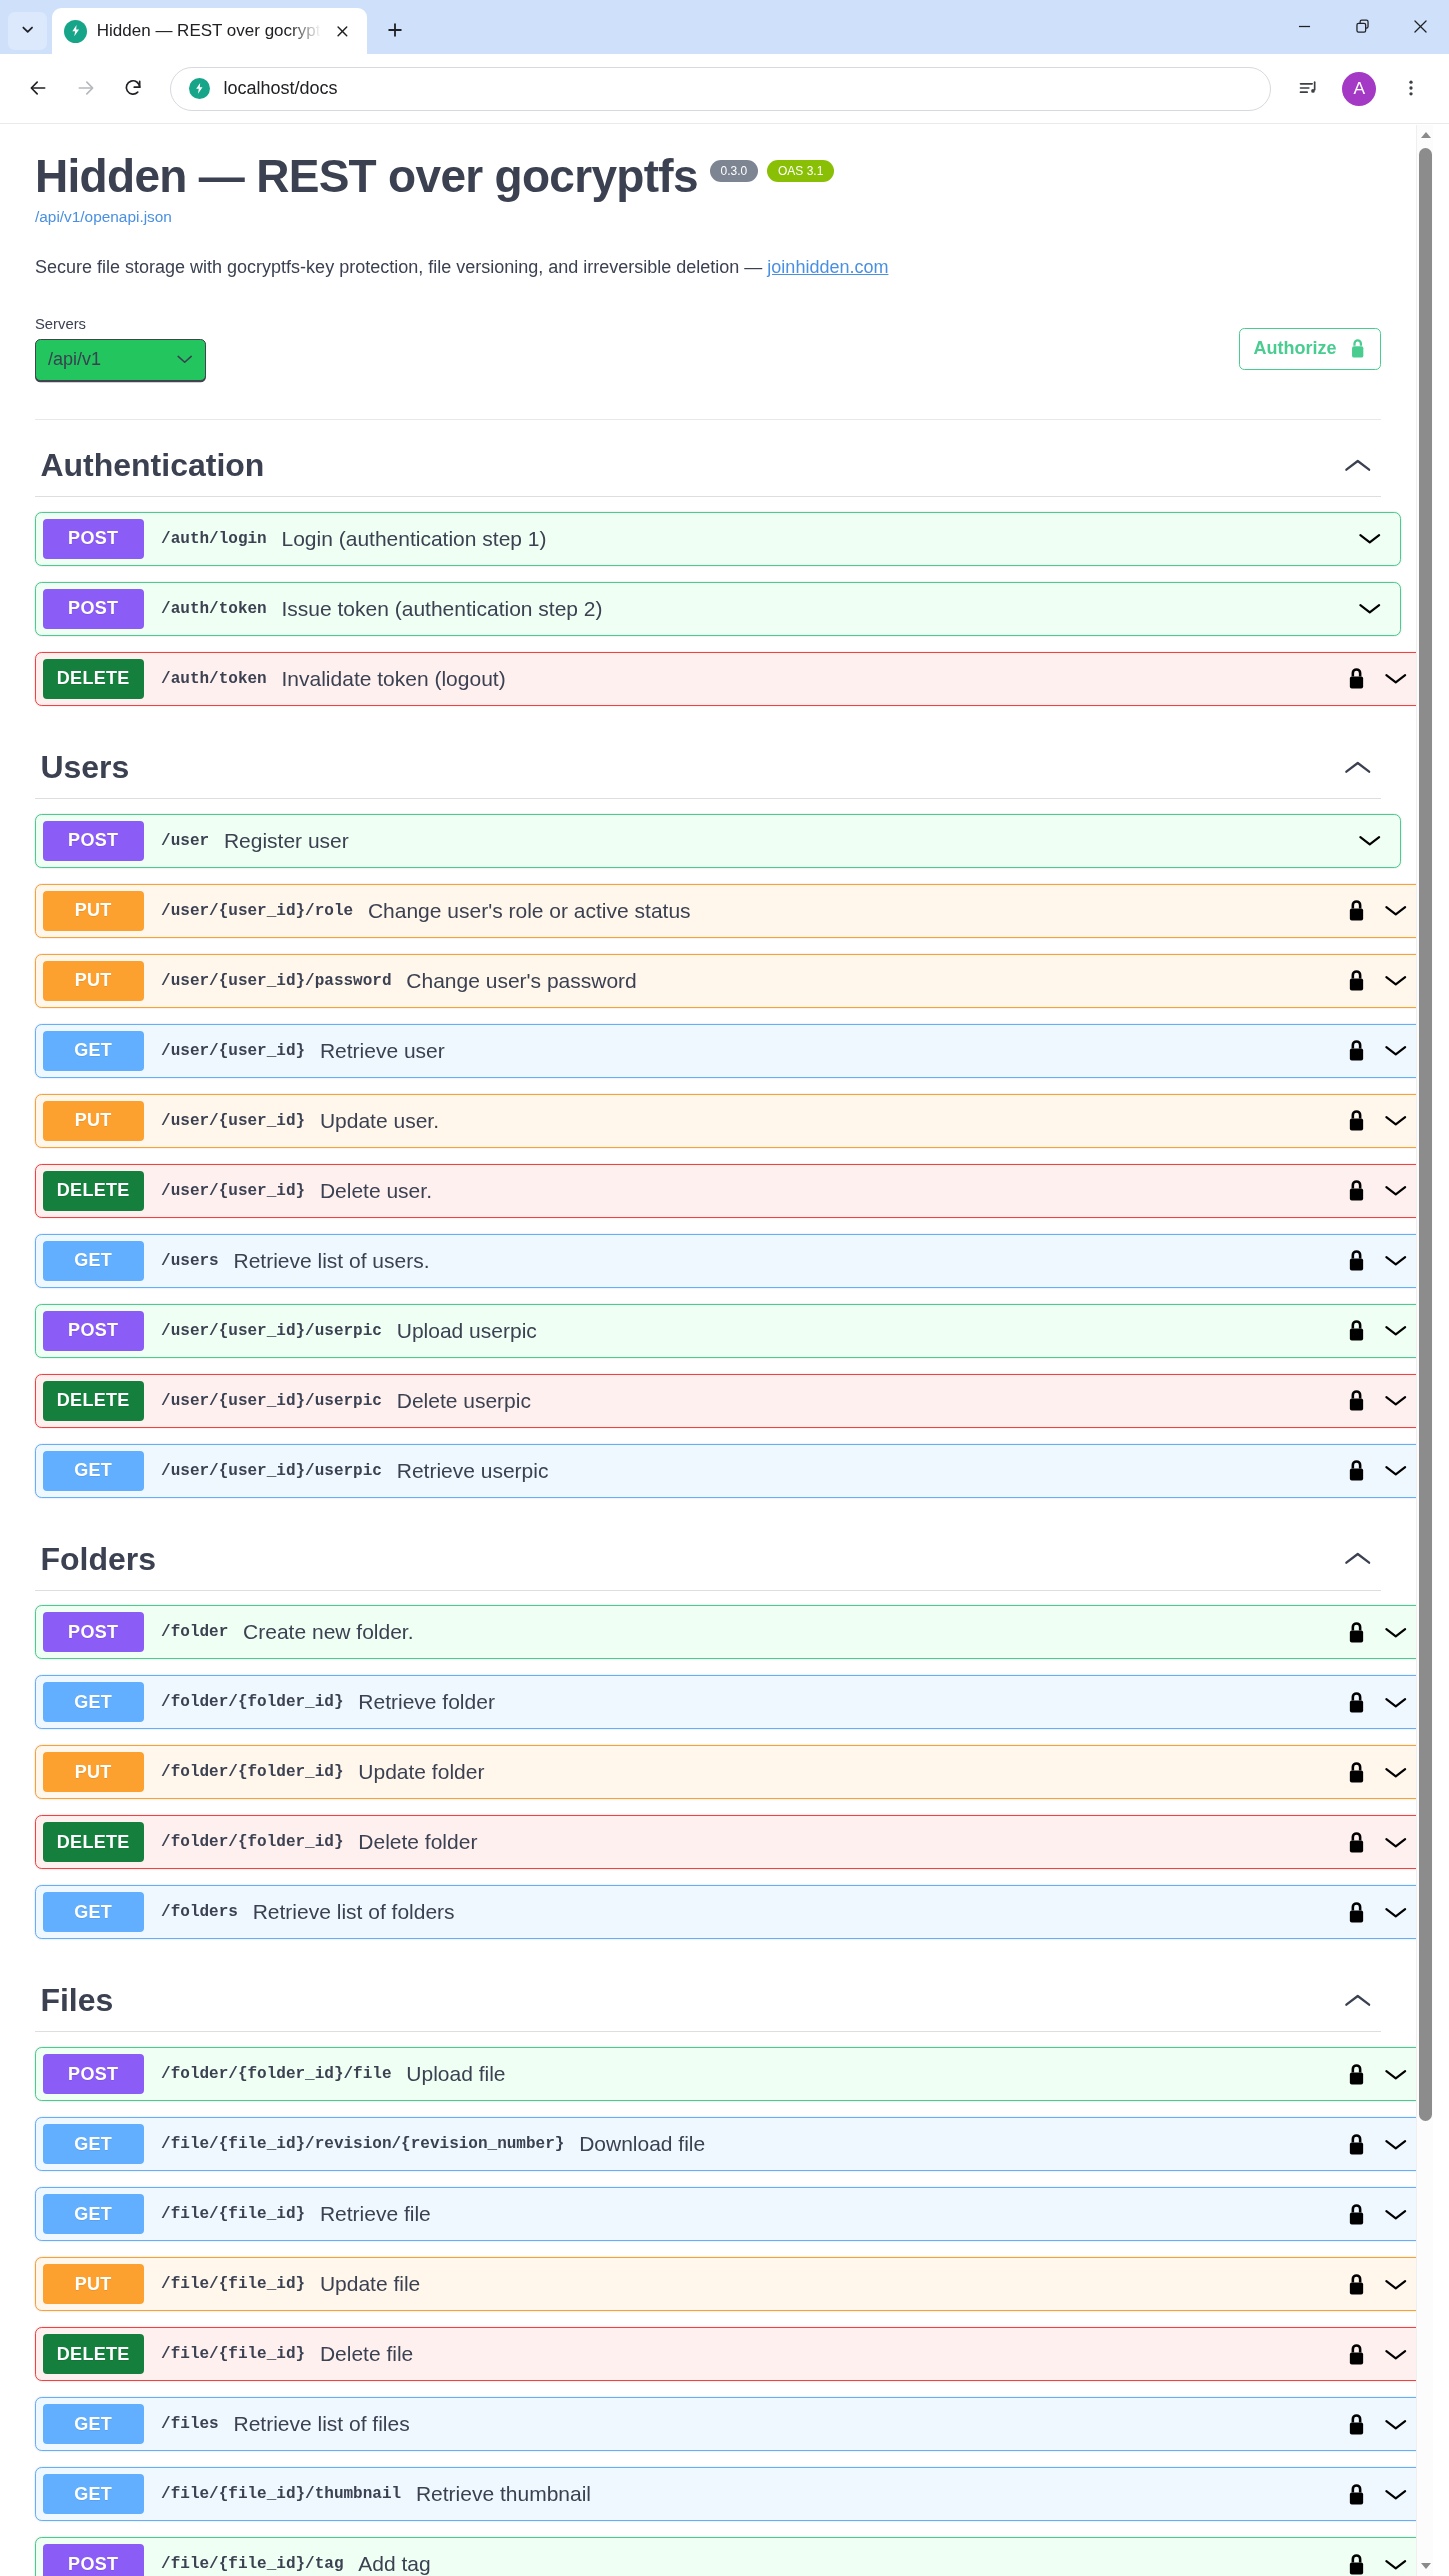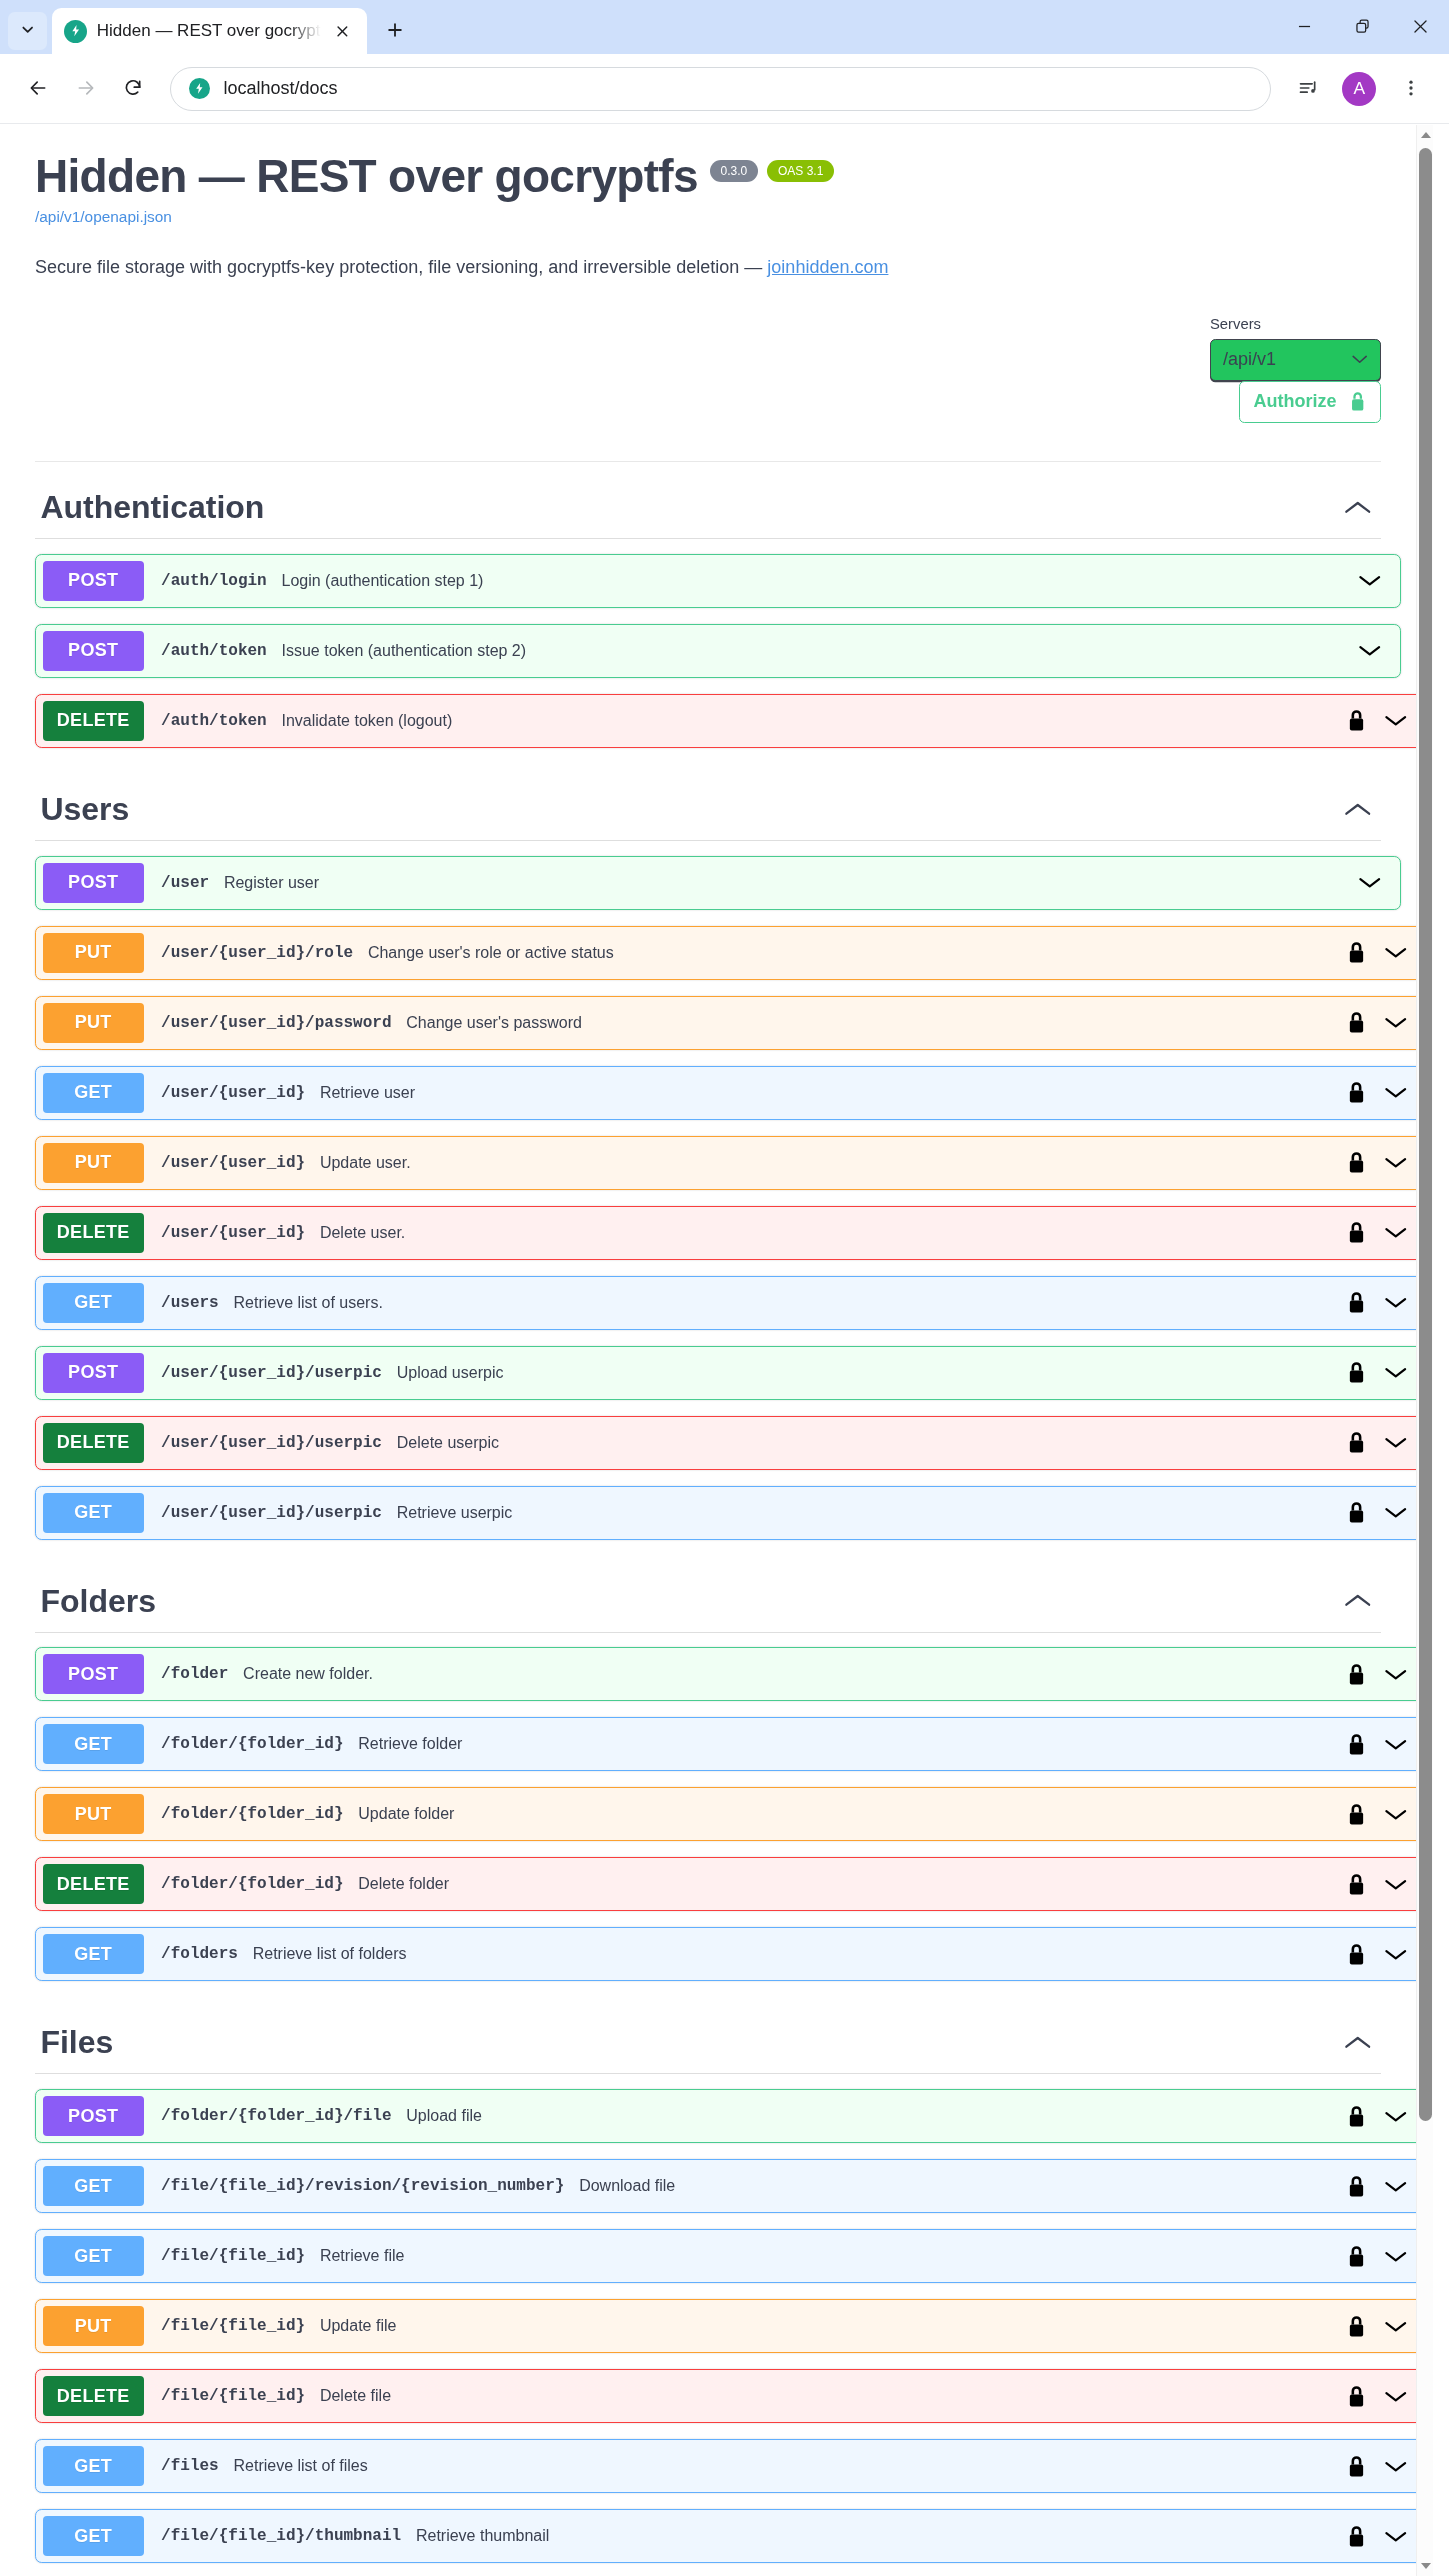--- a/index.html
+++ b/index.html
@@ -138,21 +138,21 @@
     margin-top: 8px; font-size: 15.4px; color: #4990e2; word-break: break-all;
   }
   .info-desc {
     margin-top: 28px; font-size: 18px; color: #3b4151; line-height: 1.5;
   }
   .info-desc a { color: #4990e2; text-decoration: underline; }
 
   
   .scheme-wrap {
     margin: 35px 35px 0 35px; border-bottom: 0.7px solid #e8e8e8; padding-bottom: 38px;
-    display: flex; align-items: flex-end; justify-content: space-between; flex-direction: column;
+    display: flex; align-items: center; justify-content: space-between;
   }
   .servers-label { font-size: 14.8px; color: #3b4151; margin-bottom: 6.7px; }
   .server-select {
     min-width: 171px; height: 42px; border: 1.3px solid #41444e; border-radius: 5.4px;
     background: #22c55e; display: flex; align-items: center;
     justify-content: space-between; padding: 0 12px; font-size: 18px; color: #3b4151;
     box-shadow: 0 1.3px 0 0 #41444e;
   }
   .server-select .caret { font-size: 14.8px; color: #3b4151; margin-left: 14.8px; }
   .authorize-btn {
@@ -184,21 +184,21 @@
     width: 101px; height: 40px; border-radius: 4px; color: #fff;
     font-size: 18px; font-weight: bold; display: flex; align-items: center;
     justify-content: center; flex: none; letter-spacing: 0.3px;
     text-shadow: 0 0.7px 0 rgba(0,0,0,0.08);
   }
   .op-path {
     font-family: "Liberation Mono", monospace; font-size: 16px; font-weight: bold;
     color: #3b4151; margin-left: 17.4px; white-space: nowrap;
   }
   .op-summary {
-    font-size: 16px; color: #3b4151; margin-left: 14.8px; white-space: nowrap;
+    font-size: 21px; color: #3b4151; margin-left: 14.8px; white-space: nowrap;
     flex: 1;
   }
   .op-right { display: flex; align-items: center; gap: 17.4px; padding-right: 17.4px; flex: none; }
   .op-lock { width: 19px; height: 23px; display: block; }
   .op-chevron svg { width: 25.5px; height: 14.8px; display: block; }
 
   
   .m-post   { background: #f0fff4; border: 0.7px solid #49cc90; }
   .m-post   .op-verb { background: #8b5cf6; }
   .m-get    { background: #eff7ff; border: 0.7px solid #61affe; }

